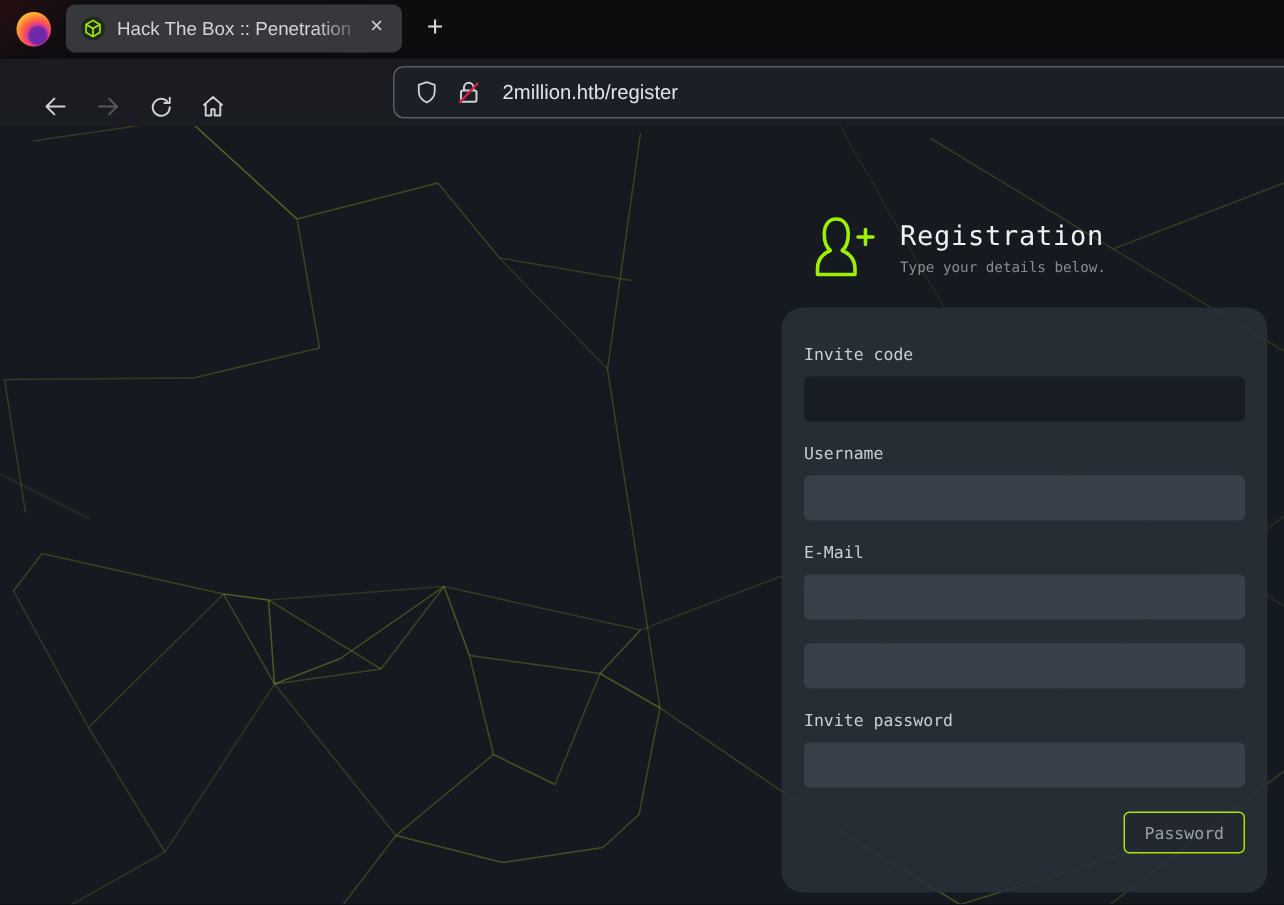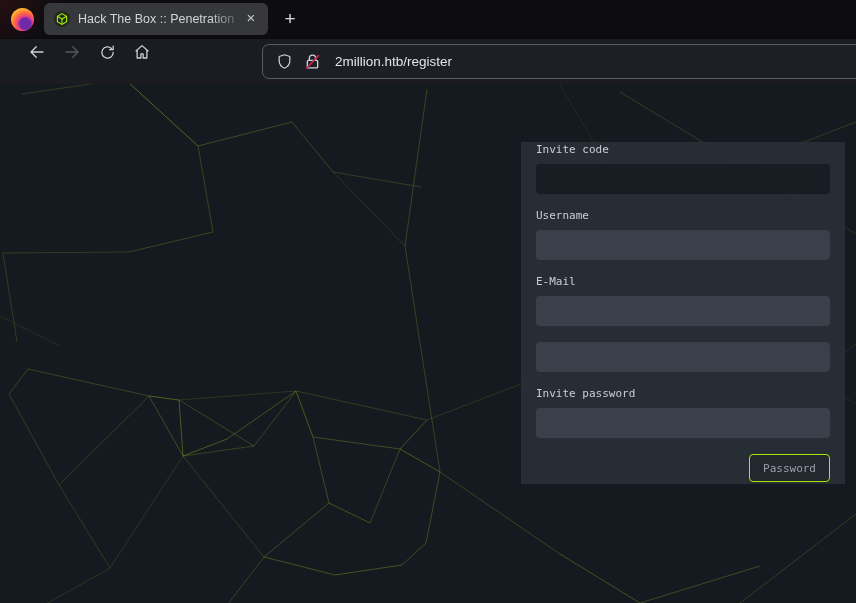--- a/index.html
+++ b/index.html
@@ -19,42 +19,42 @@
   .tab-favicon { width:16px; height:16px; flex:0 0 auto; margin-right:8px; }
   .tab-title { color:#d2d4d7; font-size:12.5px; white-space:nowrap; overflow:hidden; flex:1; position:relative; }
   .tab-fade { position:absolute; top:0; right:24px; width:34px; height:100%;
               background:linear-gradient(to right, rgba(55,56,60,0), #37383c); pointer-events:none; }
   .tab-close { color:#c9cacd; font-size:15px; line-height:15px; width:18px; height:18px; text-align:center;
                border-radius:3px; cursor:default; flex:0 0 auto; }
   .newtab-btn { color:#d6d7d9; font-size:19px; font-weight:300; width:28px; height:28px; margin-left:8px;
                 display:flex; align-items:center; justify-content:center; border-radius:4px; }
 
   
-  .toolbar { height:46px; background:#1b1c21; position:relative; display:flex; align-items:flex-start;
+  .toolbar { height:46px; background:#1b1c21; position:relative; display:flex; align-items:flex-end;
              padding-left:24px; flex:0 0 auto; border-top:1px solid #0a0a0c; }
   .nav-icon { width:26px; height:26px; display:flex; align-items:center; justify-content:center; margin-right:9px; }
   .nav-icon svg { stroke:#cfd1d4; }
   .nav-icon.disabled svg { stroke:#55585e; }
   .urlbar { position:absolute; left:262px; right:-10px; top:5px; height:35px;
             background:#1d1f26; border:1px solid #5a5d64; border-radius:7px;
             display:flex; align-items:center; padding-left:13px; }
   .urlbar .badge { display:flex; align-items:center; margin-right:10px; }
   .url-text { color:#e2e4e8; font-size:13.5px; margin-left:3px; }
 
   
   .content { flex:1 1 auto; position:relative; background:#151a20; overflow:hidden; }
   .mesh { position:absolute; inset:0; }
 
   .register-panel { position:absolute; top:58px; right:11px; width:324px; }
   .panel-header { display:flex; align-items:center; gap:16px; padding-left:16px; height:46px; margin-bottom:17px; }
   .userplus-icon { flex:0 0 auto; }
   .page-title { color:#eef0f2; font-family:"DejaVu Sans Mono", monospace; font-size:18px; letter-spacing:.5px; }
   .page-subtitle { color:#868c93; font-family:"DejaVu Sans Mono", monospace; font-size:9.5px; margin-top:5px; }
 
-  .card { background:rgba(42,48,56,.88); border-radius:0; padding:2px 15px; }
+  .card { background:rgba(42,48,56,.88); border-radius:14px; padding:26px 15px; }
   .field-label { display:block; font-family:"DejaVu Sans Mono", monospace; font-size:11px; color:#c9ced6;
                  line-height:12px; margin-bottom:8px; }
   .field-input { width:100%; height:30px; border:none; border-radius:4px; background:#394049;
                  color:#dfe3e8; font-family:"DejaVu Sans Mono", monospace; font-size:12px;
                  padding:0 10px; margin-bottom:16px; outline:none; display:block; }
   .field-input.focused { background:#181d23; }
   .button-row { display:flex; justify-content:flex-end; margin-top:16px; }
   .register-btn { background:rgba(24,28,33,.25); border:1px solid #a8e50a; border-radius:4px;
                   color:#97a0aa; font-family:"DejaVu Sans Mono", monospace; font-size:11px;
                   height:28px; padding:0 13px; cursor:pointer; }
@@ -186,20 +186,30 @@
         <path opacity=".12" d="M521 300 L620 360"></path>
         <path opacity=".30" d="M440 388 L560 470"></path>
         <path opacity=".40" d="M560 470 L640 519"></path>
         <path opacity=".35" d="M640 519 L760 482"></path>
         <path opacity=".25" d="M856 430 L740 519"></path>
       </g>
     </svg>
 
     <div class="register-panel">
 
+      <div class="panel-header">
+        <svg class="userplus-icon" width="47" height="44" viewBox="0 0 47 44" fill="none" stroke="#9fef00" stroke-width="2.4" stroke-linejoin="round" stroke-linecap="round">
+          <path d="M8 40 L8 36 C8 29 12 26 16.5 24 C13.5 21.5 12.5 18 12.5 13 C12.5 6.5 16 3 20.5 3 C25 3 28.5 6.5 28.5 13 C28.5 18 27.5 21.5 24.5 24 C29 26 33 29 33 36 L33 40 Z"></path>
+          <path d="M35 15 H45 M40 10 V20"></path>
+        </svg>
+        <div>
+          <div class="page-title">Registration</div>
+          <div class="page-subtitle">Type your details below.</div>
+        </div>
+      </div>
 
       <div class="card">
 
         <label class="field-label">Invite code</label>
         <input class="field-input focused" type="text" value="" style="">
 
         <label class="field-label">Username</label>
         <input class="field-input" type="text" value="" style="">
 
         <label class="field-label">E-Mail</label>

